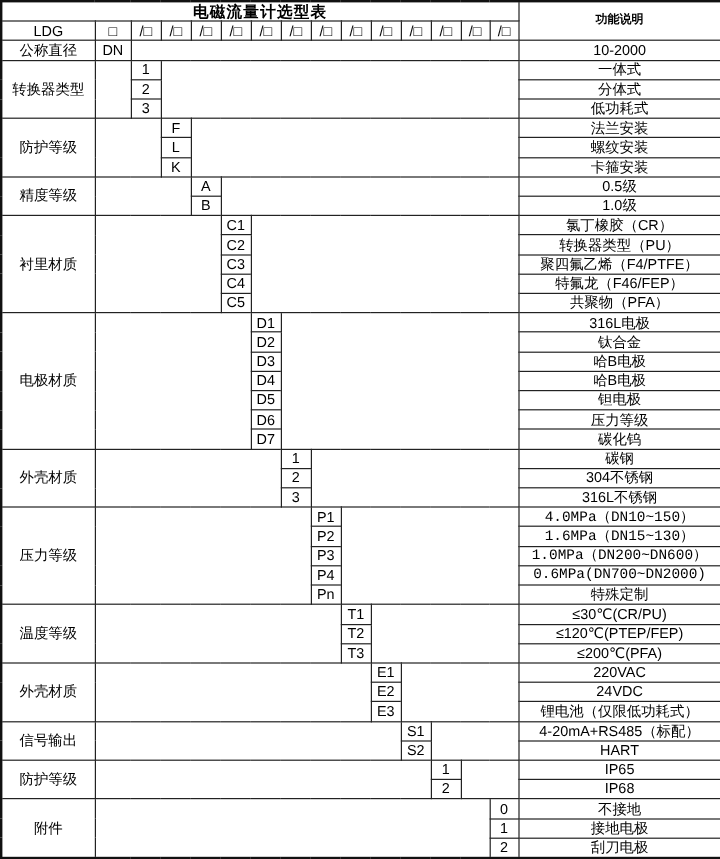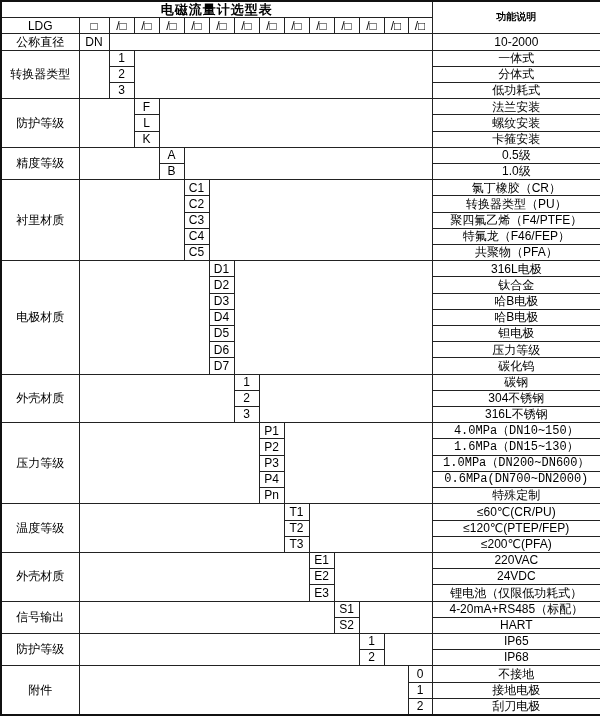--- a/index.html
+++ b/index.html
@@ -208,21 +208,21 @@
         </tr>
         <tr>
           <td class="code">Pn</td>
           <td class="fn">特殊定制</td>
         </tr>
         <tr>
           <td class="lab" rowspan="3">温度等级</td>
           <td colspan="8" rowspan="3"></td>
           <td class="code">T1</td>
           <td colspan="5" rowspan="3"></td>
-          <td class="fn">≤60℃(CR/PU)</td>
+          <td class="fn">≤30℃(CR/PU)</td>
         </tr>
         <tr>
           <td class="code">T2</td>
           <td class="fn">≤120℃(PTEP/FEP)</td>
         </tr>
         <tr>
           <td class="code">T3</td>
           <td class="fn">≤200℃(PFA)</td>
         </tr>
         <tr>

